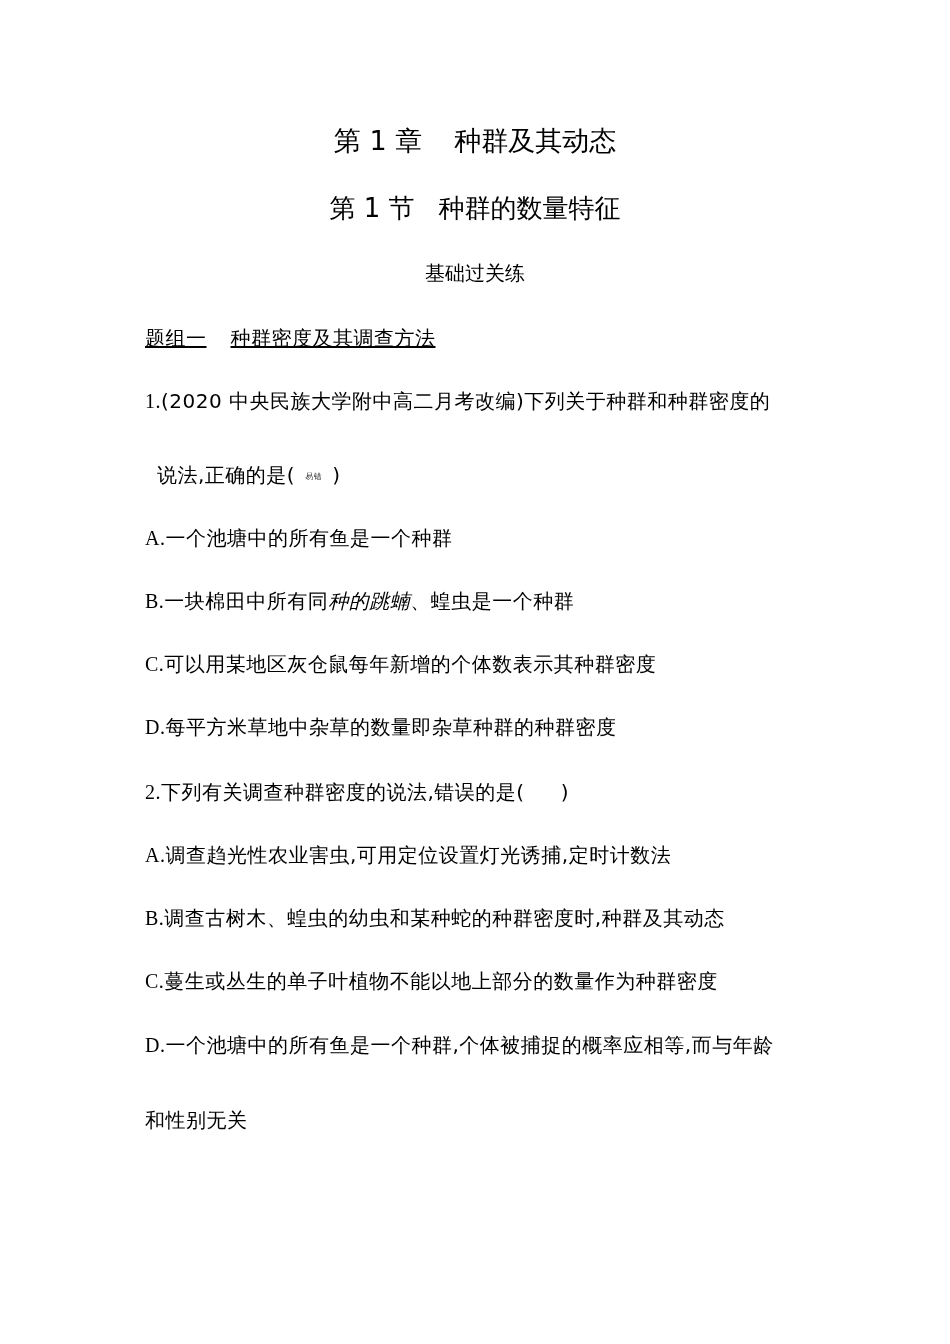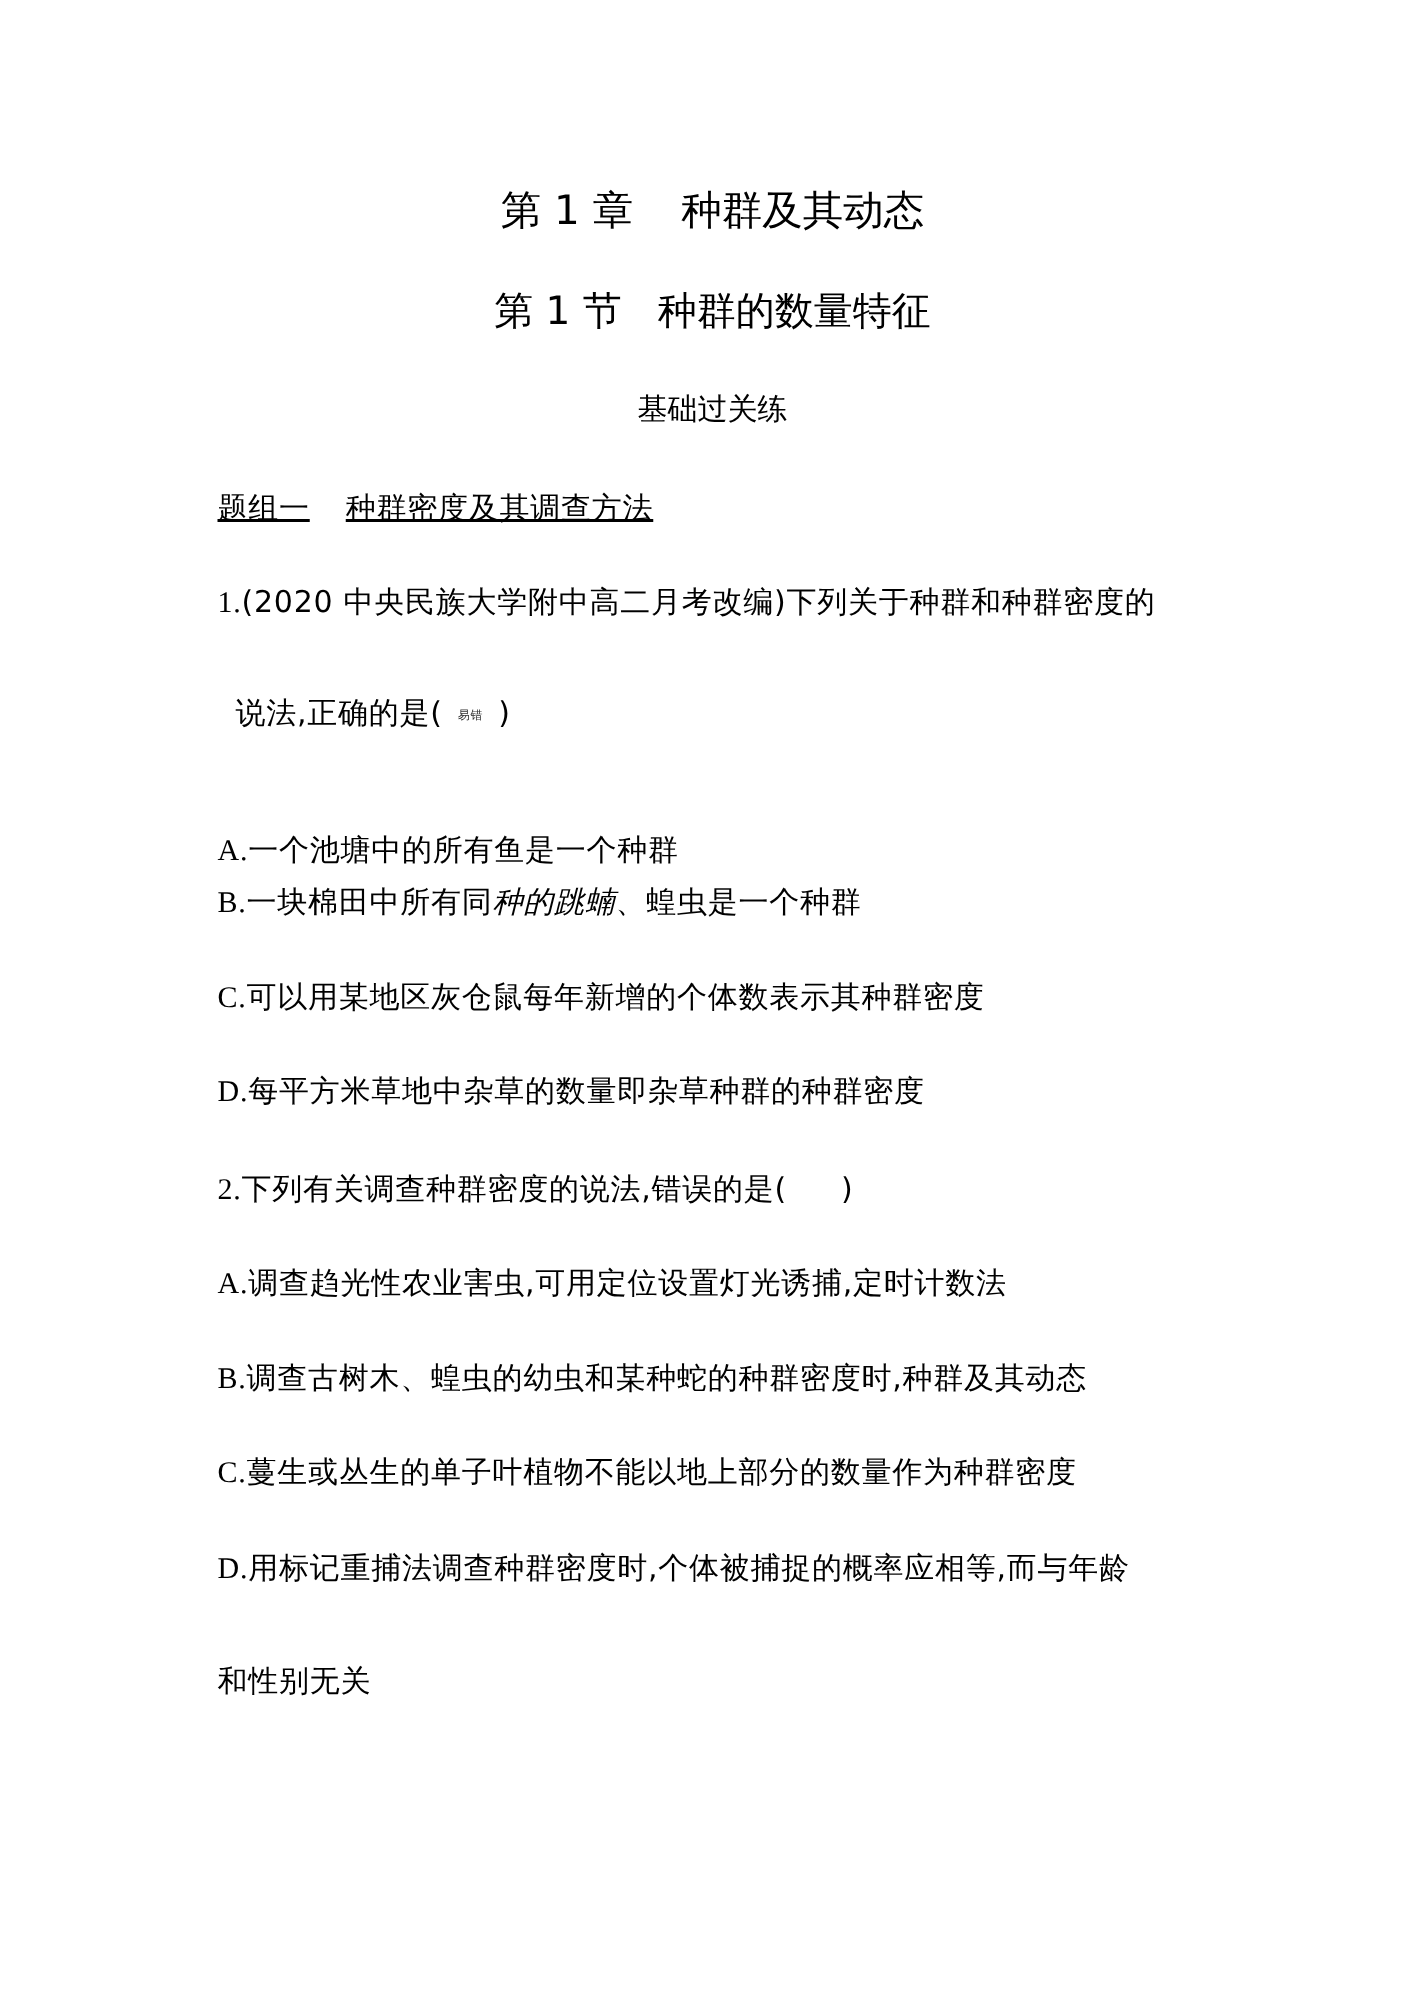--- a/index.html
+++ b/index.html
@@ -53,21 +53,21 @@
     <span>题组一</span><span class="gap" style="width:24px"></span><span>种群密度及其调查方法</span>
   </div>
 
   <div class="line" style="left:145px; top:388px;">
     <span class="latin">1.</span><span>(2020 中央民族大学附中高二月考改编)下列关于种群和种群密度的</span>
   </div>
   <div class="line" style="left:157px; top:462px;">
     <span>说法,正确的是(</span><span class="badge">易错</span><span>)</span>
   </div>
 
-  <div class="line" style="left:145px; top:525px;margin-top:28px;">
+  <div class="line" style="left:145px; top:525px;">
     <span class="latin">A.</span><span>一个池塘中的所有鱼是一个种群</span>
   </div>
   <div class="line" style="left:145px; top:588px;">
     <span class="latin">B.</span><span>一块棉田中所有同</span><span class="italic">种的跳蝻</span><span>、蝗虫是一个种群</span>
   </div>
   <div class="line" style="left:145px; top:651px;">
     <span class="latin">C.</span><span>可以用某地区灰仓鼠每年新增的个体数表示其种群密度</span>
   </div>
   <div class="line" style="left:145px; top:714px;">
     <span class="latin">D.</span><span>每平方米草地中杂草的数量即杂草种群的种群密度</span>
@@ -80,19 +80,19 @@
   <div class="line" style="left:145px; top:842px;">
     <span class="latin">A.</span><span>调查趋光性农业害虫,可用定位设置灯光诱捕,定时计数法</span>
   </div>
   <div class="line" style="left:145px; top:905px;">
     <span class="latin">B.</span><span>调查古树木、蝗虫的幼虫和某种蛇的种群密度时,种群及其动态</span>
   </div>
   <div class="line" style="left:145px; top:968px;">
     <span class="latin">C.</span><span>蔓生或丛生的单子叶植物不能以地上部分的数量作为种群密度</span>
   </div>
   <div class="line" style="left:145px; top:1032px;">
-    <span class="latin">D.</span><span>用标记重捕法调查种群密度时,个体被捕捉的概率应相等,而与年龄</span>
+    <span class="latin">D.</span><span>一个池塘中的所有鱼是一个种群,个体被捕捉的概率应相等,而与年龄</span>
   </div>
   <div class="line" style="left:145px; top:1107px;">
     <span>和性别无关</span>
   </div>
 
 </div>
 
 </body></html>

